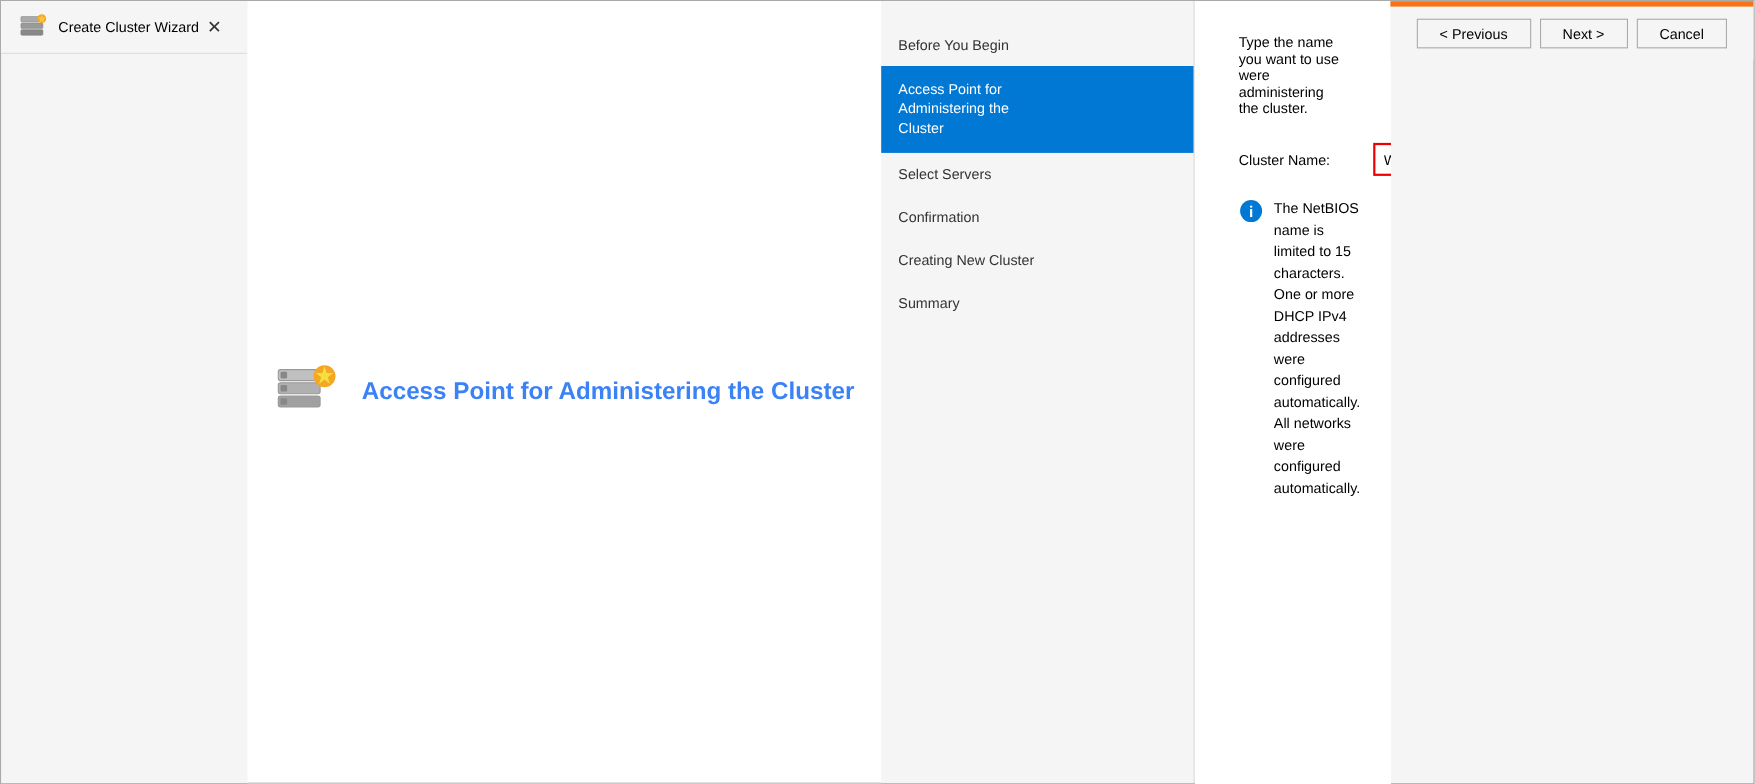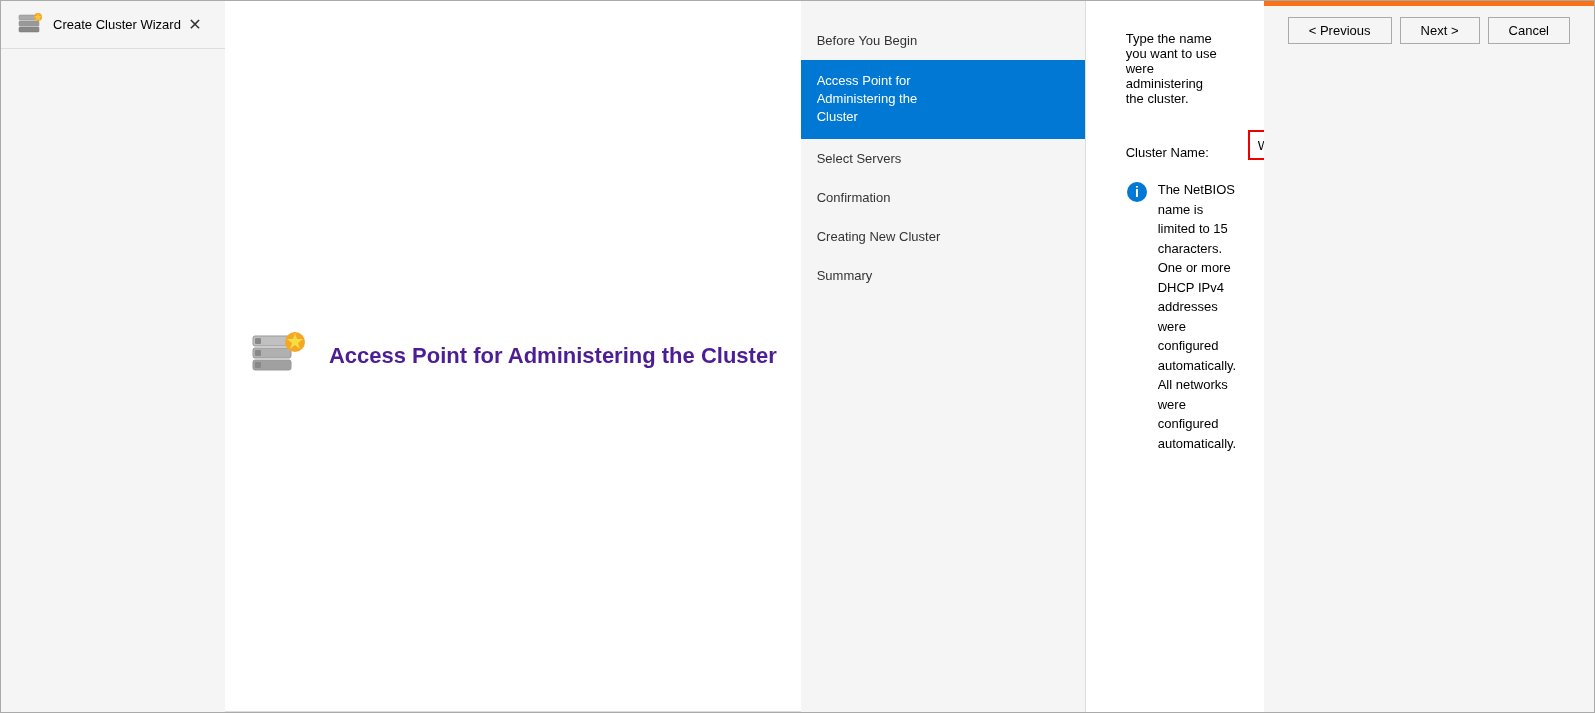--- a/index.html
+++ b/index.html
@@ -67,21 +67,21 @@
       min-height: 100px;
     }
     .wizard-header-icon {
       width: 60px;
       height: 60px;
       flex-shrink: 0;
     }
     .wizard-header-title {
       font-size: 22px;
       font-weight: 700;
-      color: #4c1d95;
+      color: #3b82f6;
     }
     
     .wizard-body {
       display: flex;
       flex: 1;
       overflow: hidden;
     }
     
     .sidebar {
       width: 285px;
@@ -111,21 +111,21 @@
       background: #fff;
       overflow-y: auto;
     }
     .content-description {
       font-size: 13px;
       color: #000;
       margin-bottom: 24px;
     }
     .form-row {
       display: flex;
-      align-items: flex-end;
+      align-items: center;
       margin-bottom: 20px;
       gap: 12px;
     }
     .form-label {
       font-size: 13px;
       color: #000;
       width: 110px;
       flex-shrink: 0;
     }
     .input-wrapper {

